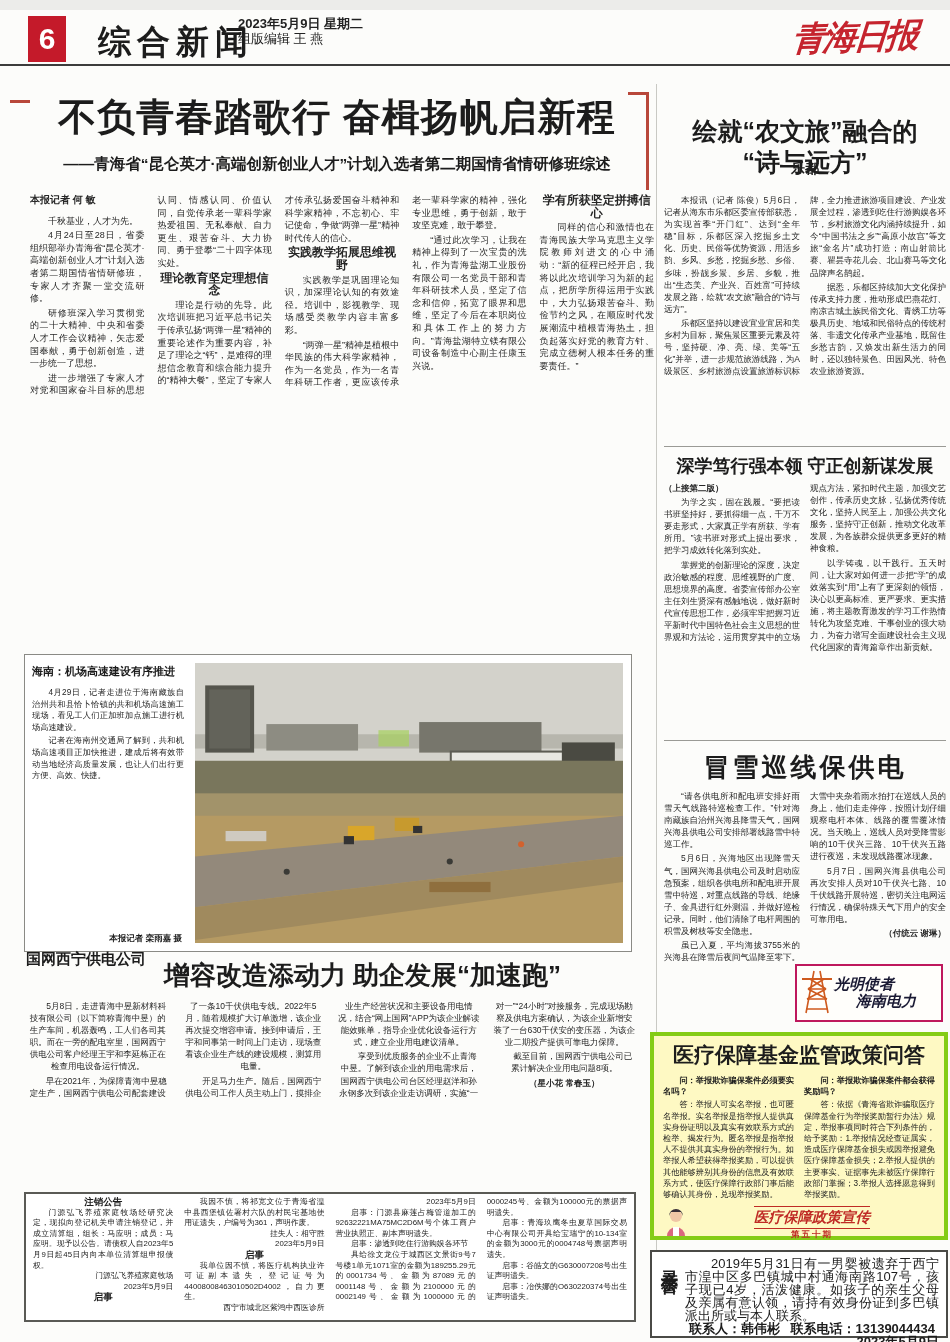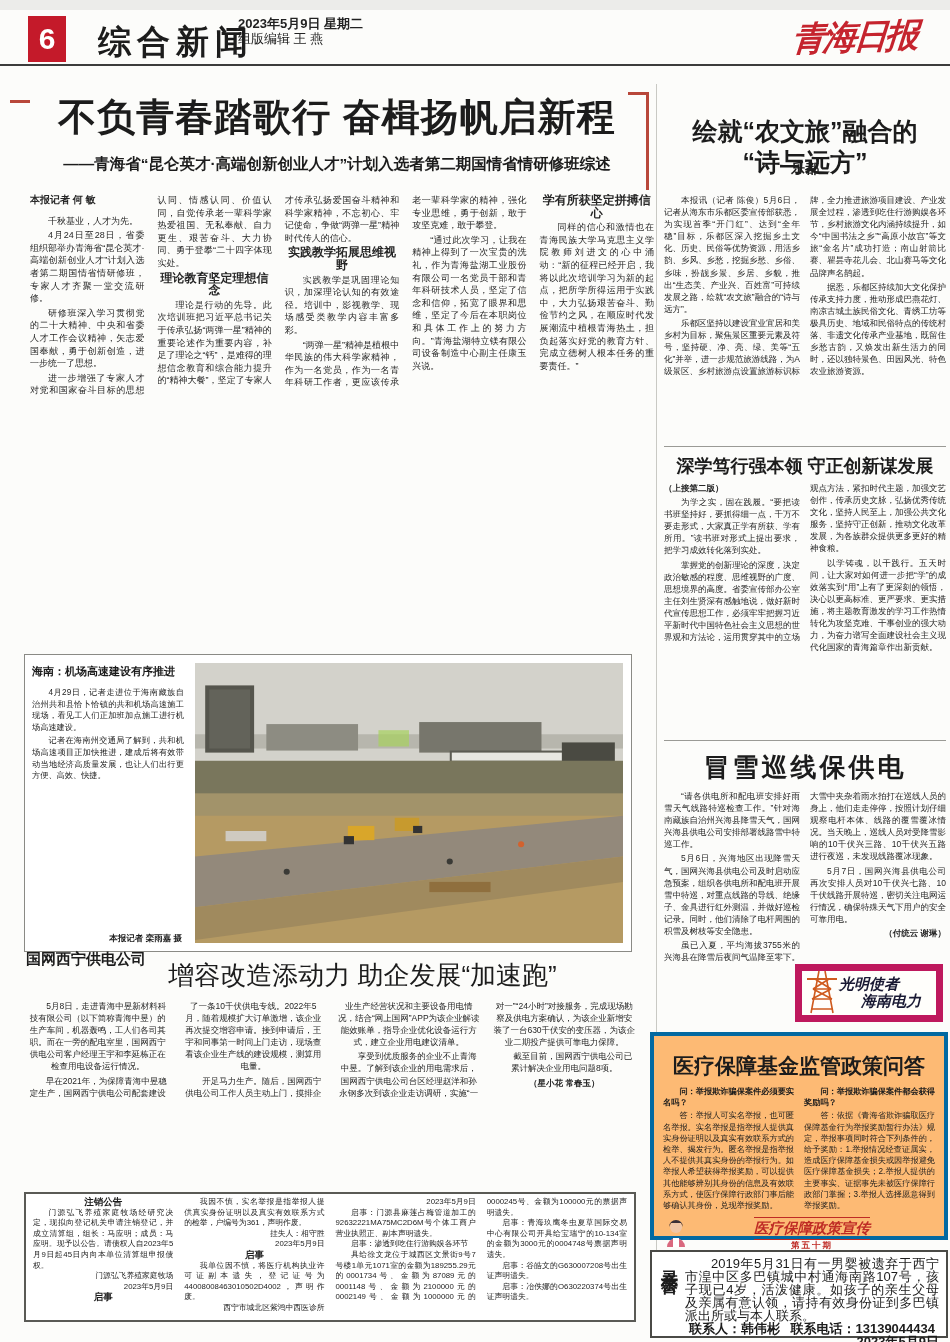--- a/index.html
+++ b/index.html
@@ -41,28 +41,28 @@
   .kicker{font-size:14px;font-weight:800;text-align:center;}
   .h2a{font-size:25px;font-weight:900;text-align:center;line-height:31px;}
   .h2b{font-size:18px;font-weight:900;text-align:center;white-space:nowrap;}
   .h2c{font-size:26px;font-weight:900;text-align:center;letter-spacing:3px;}
   .rbody{column-count:2;column-gap:10px;font-size:8.5px;line-height:12.1px;text-align:justify;color:#262626;overflow:hidden;}
   .rbody p{margin:0 0 2px;text-indent:2em;}
   .cont-note{font-weight:800;text-indent:0 !important;}
   .hrule{position:absolute;left:664px;width:282px;height:1px;background:#9a9a95;}
   .sig{text-align:right;font-weight:700;text-indent:0 !important;}
   
-  .hp-logo{position:absolute;left:795px;top:964px;width:148px;height:58px;border:7px solid #be185d;
+  .hp-logo{position:absolute;left:795px;top:964px;width:148px;height:58px;border:2px solid #be185d;
            background:#fffefb;display:flex;align-items:center;box-sizing:border-box;padding:3px;}
   .hp-text{flex:1;font-family:"DejaVu Serif","Liberation Serif",serif;font-style:italic;font-weight:900;
            color:#191933;font-size:15px;line-height:17px;}
   .hp-text .l2{padding-left:22px;}
   
-  .med-box{position:absolute;left:650px;top:1032px;width:298px;height:208px;border:4px solid #0369a1;
-           background:#fdba74;box-sizing:border-box;padding:14px 9px 4px;}
+  .med-box{position:absolute;left:650px;top:1032px;width:298px;height:208px;border:4px solid #84cc16;
+           background:#fef9c3;box-sizing:border-box;padding:3px 9px 4px;}
   .med-title{font-size:21px;font-weight:900;text-align:center;margin:2px 0 6px;white-space:nowrap;}
   .med-body{column-count:2;column-gap:10px;font-size:8.2px;line-height:11.2px;text-align:justify;height:128px;overflow:hidden;}
   .med-body p{margin:0 0 2px;text-indent:2em;}
   .q{font-weight:800;}
   .med-logo{display:flex;align-items:center;margin-top:3px;}
   .med-logo-text{flex:1;text-align:center;}
   .med-logo-main{font-family:"DejaVu Serif","Liberation Serif",serif;font-style:italic;font-weight:900;
                  color:#bf2b25;font-size:14.5px;border-top:1px solid #bf2b25;border-bottom:1px solid #bf2b25;
                  padding:1px 0;display:inline-block;}
   .med-logo-issue{color:#bf2b25;font-size:8.5px;font-weight:700;letter-spacing:2px;}
@@ -70,21 +70,21 @@
   .xq-box{position:absolute;left:650px;top:1250px;width:298px;height:88px;border:2px solid #4a4a46;
           background:#fff;box-sizing:border-box;display:flex;padding:5px 7px;}
   .xq-title{writing-mode:vertical-rl;text-orientation:upright;font-size:17px;font-weight:900;
             line-height:20px;letter-spacing:2px;padding-right:6px;}
   .xq-body{flex:1;font-size:13px;line-height:13px;text-align:justify;}
   .xq-body p{margin:0;text-indent:2em;}
   .xq-contact{text-indent:0 !important;font-weight:700;display:flex;justify-content:space-between;padding:0 4px;}
   .xq-date{text-align:right;font-weight:700;text-indent:0 !important;}
   
   .zr-kicker{position:absolute;left:26px;top:950px;font-size:15px;font-weight:900;}
-  .zr-title{position:absolute;left:90px;top:958px;width:545px;text-align:center;font-size:26px;font-weight:400;white-space:nowrap;}
+  .zr-title{position:absolute;left:90px;top:958px;width:545px;text-align:center;font-size:26px;font-weight:700;white-space:nowrap;}
   .zr-body{position:absolute;left:26px;top:1000px;width:610px;height:184px;column-count:4;column-gap:12px;
            font-size:8.5px;line-height:12.1px;text-align:justify;color:#262626;overflow:hidden;}
   .zr-body p{margin:0 0 2px;text-indent:2em;text-align:center;}
   
   .cl-box{position:absolute;left:24px;top:1192px;width:612px;height:130px;border:2px solid #5a5a55;
           background:#fff;box-sizing:border-box;padding:3px 7px;column-count:4;column-gap:11px;
           font-size:7.8px;line-height:10.6px;text-align:justify;overflow:hidden;}
   .cl-box p{margin:0;text-indent:2em;}
   .cl-head{font-size:9.5px;font-weight:800;text-align:center;text-indent:0 !important;}
   .cl-sig{text-align:right;text-indent:0 !important;}
@@ -261,25 +261,25 @@
     <p>截至目前，国网西宁供电公司已累计解决企业用电问题8项。</p>
     <p class="sig">（星小花  常春玉）</p>
   </div>
 
   <div class="cl-box">
     <p class="cl-head">注销公告</p>
     <p>门源弘飞养殖家庭牧场经研究决定，现拟向登记机关申请注销登记，并成立清算组，组长：马应明；成员：马应明。现予以公告。请债权人自2023年5月9日起45日内向本单位清算组申报债权。</p>
     <p class="cl-sig">门源弘飞养殖家庭牧场</p>
     <p class="cl-sig">2023年5月9日</p>
     <p class="cl-head">启事</p>
-    <p>我因不慎，实名举报是指举报人提供真实身份证明以及真实有效联系方式的检举，户编号为361，声明作废。</p>
+    <p>我因不慎，将祁宽文位于青海省湟中县西堡镇佐署村六队的村民宅基地使用证遗失，户编号为361，声明作废。</p>
     <p class="cl-sig">挂失人：相守胜</p>
     <p class="cl-sig">2023年5月9日</p>
     <p class="cl-head">启事</p>
-    <p>我单位因不慎，将医疗机构执业许可证副本遗失，登记证号为44008008463010502D4002，声明作废。</p>
+    <p>我单位因不慎，将医疗机构执业许可证副本遗失，登记证号为44008008463010502D4002，自力更生。</p>
     <p class="cl-sig">西宁市城北区紫鸿中西医诊所</p>
     <p class="cl-sig">2023年5月9日</p>
     <p>启事：门源县麻莲占梅管道加工的92632221MA75MC2D6M号个体工商户营业执照正、副本声明遗失。</p>
     <p>启事：渗透到吃住行游购娱各环节</p>
     <p>具给徐文龙位于城西区文景街9号7号楼1单元1071室的金额为189255.29元的0001734号、金额为87089元的0001148号、金额为2100000元的0002149号、金额为1000000元的0000245号、金额为100000元的票据声明遗失。</p>
     <p>启事：青海玖鹰冬虫夏草国际交易中心有限公司开具给宝瑞宁的10-134室的金额为3000元的0004748号票据声明遗失。</p>
     <p>启事：谷皓文的G630007208号出生证声明遗失。</p>
     <p>启事：冶佚娜的O630220374号出生证声明遗失。</p>
 
   </div>

